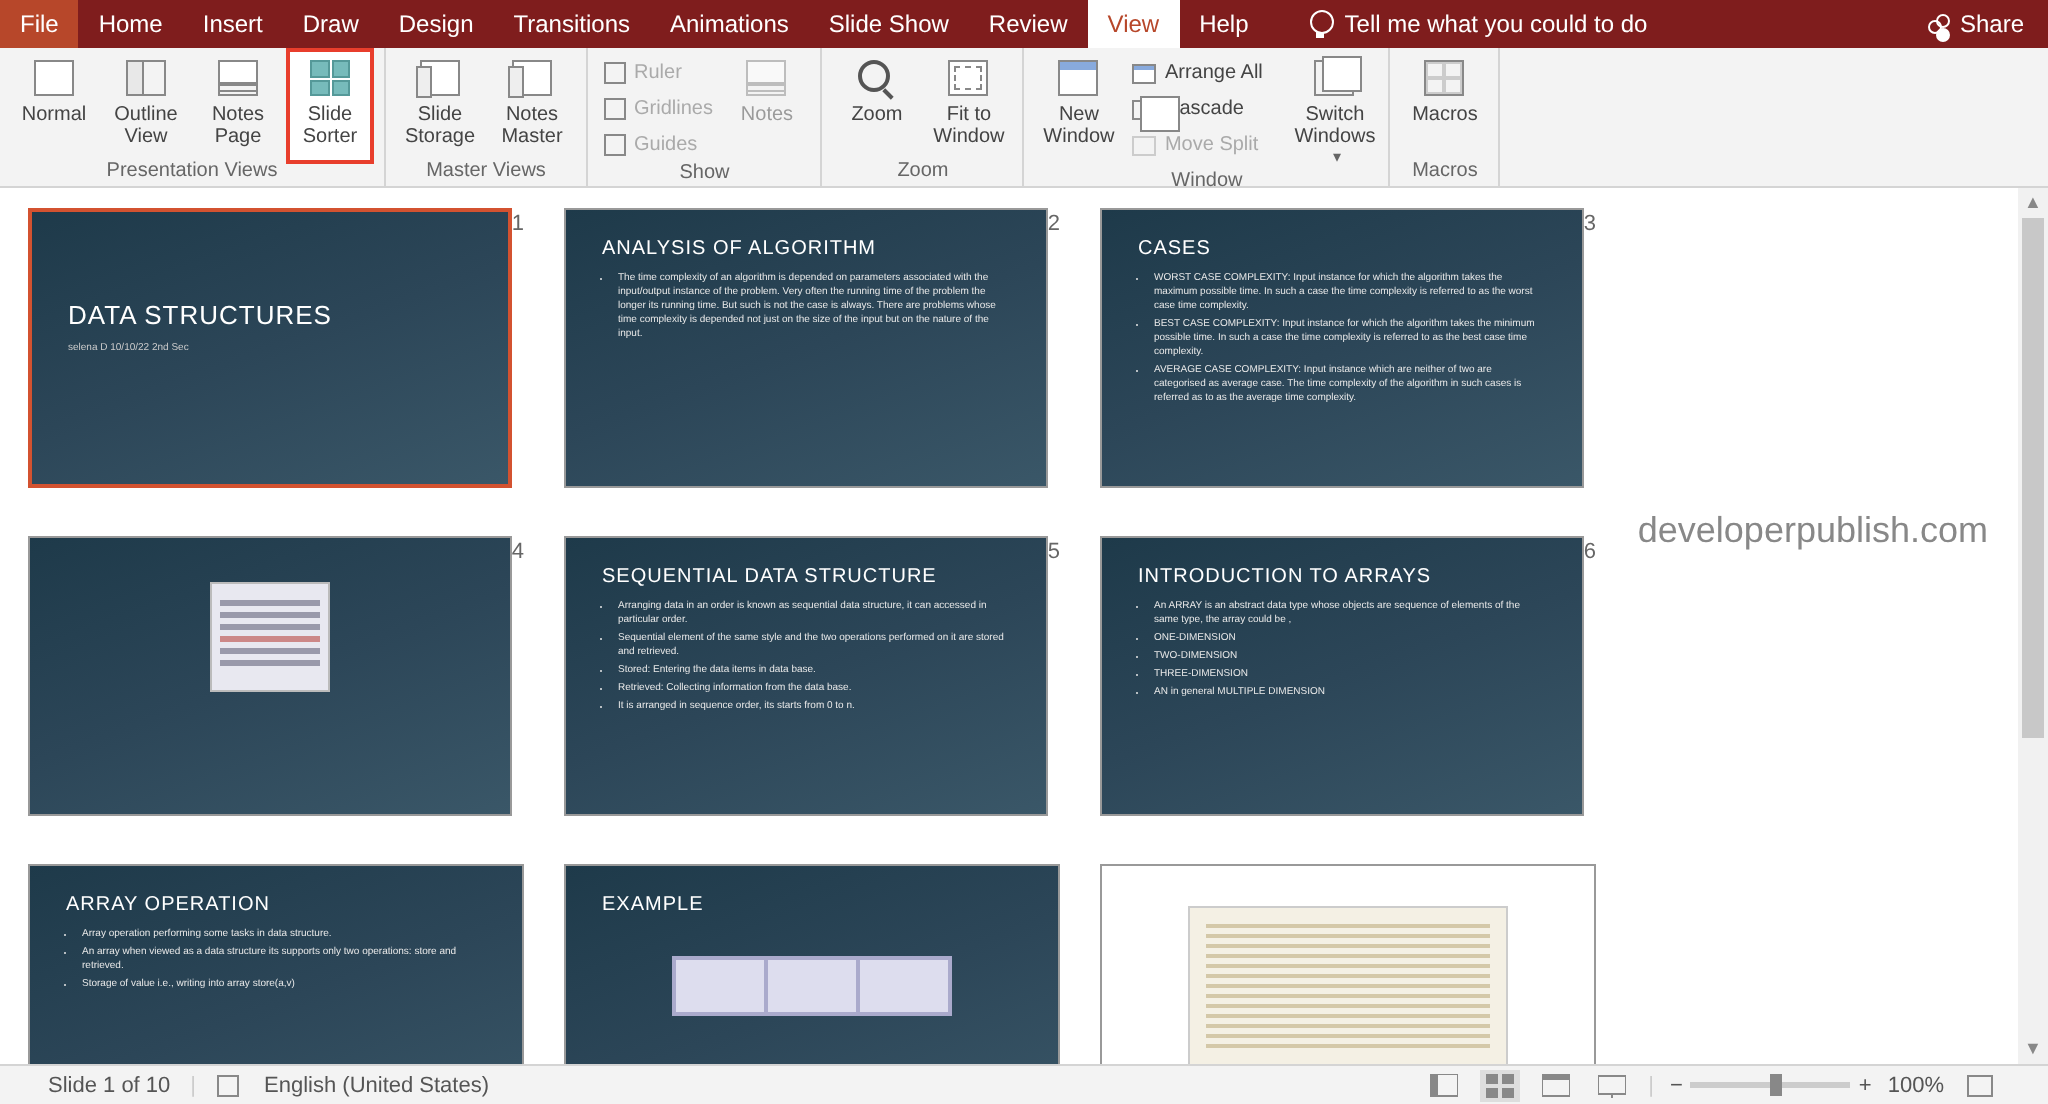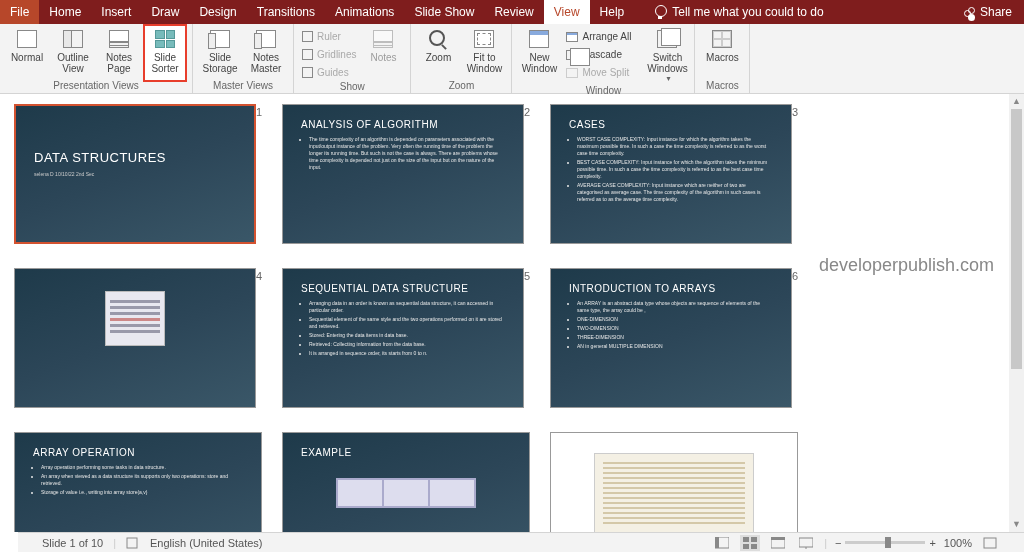--- a/index.html
+++ b/index.html
@@ -47,21 +47,21 @@
 .big-embedded { width:160px; height:90px; background:#f4f0e4; margin:4px auto; border:1px solid #ccc; position:relative; }
 .big-embedded::before { content:""; position:absolute; top:8px; left:8px; right:8px; height:2px; background:#d4c8a8; box-shadow:0 5px 0 #d4c8a8,0 10px 0 #d4c8a8,0 15px 0 #d4c8a8,0 20px 0 #d4c8a8,0 25px 0 #d4c8a8,0 30px 0 #d4c8a8,0 35px 0 #d4c8a8,0 40px 0 #d4c8a8,0 45px 0 #d4c8a8,0 50px 0 #d4c8a8,0 55px 0 #d4c8a8,0 60px 0 #d4c8a8; }
 .watermark { position:absolute; right:30px; top:255px; font-family:Liberation Sans, sans-serif; color:#888; font-size:18px; z-index:100; }
 
 
 .scrollbar { position:absolute; right:0; top:94px; width:15px; bottom:20px; background:#f1f1f1; }
 .scroll-arrow { height:15px; background:#f1f1f1; text-align:center; font-size:9px; color:#888; line-height:15px; cursor:pointer; }
 .scroll-thumb { position:absolute; top:15px; left:2px; right:2px; height:260px; background:#c8c8c8; }
 
 
-.statusbar { position:absolute; bottom:0; left:18px; right:0; height:20px; background:#f3f3f3; border-top:1px solid #d4d4d4; display:flex; align-items:center; font-size:11px; color:#555; padding:0 24px; }
+.statusbar { position:absolute; bottom:0; left:0; right:0; height:20px; background:#f3f3f3; border-top:1px solid #d4d4d4; display:flex; align-items:center; font-size:11px; color:#555; padding:0 24px; }
 .statusbar .sb-right { margin-left:auto; display:flex; align-items:center; gap:8px; }
 .view-btn { width:20px; height:16px; display:flex; align-items:center; justify-content:center; cursor:pointer; }
 .view-btn svg { width:14px; height:12px; }
 .zoom-slider { display:flex; align-items:center; gap:4px; }
 .zoom-slider .track { width:80px; height:3px; background:#ccc; position:relative; }
 .zoom-slider .handle { position:absolute; left:50%; top:-4px; width:6px; height:11px; background:#888; }
 
 
 .i-normal{width:20px;height:18px;border:1px solid #888;background:linear-gradient(to bottom,#fff 30%,#fff 30%);position:relative}
 .i-outline{width:20px;height:18px;border:1px solid #888;display:flex}

